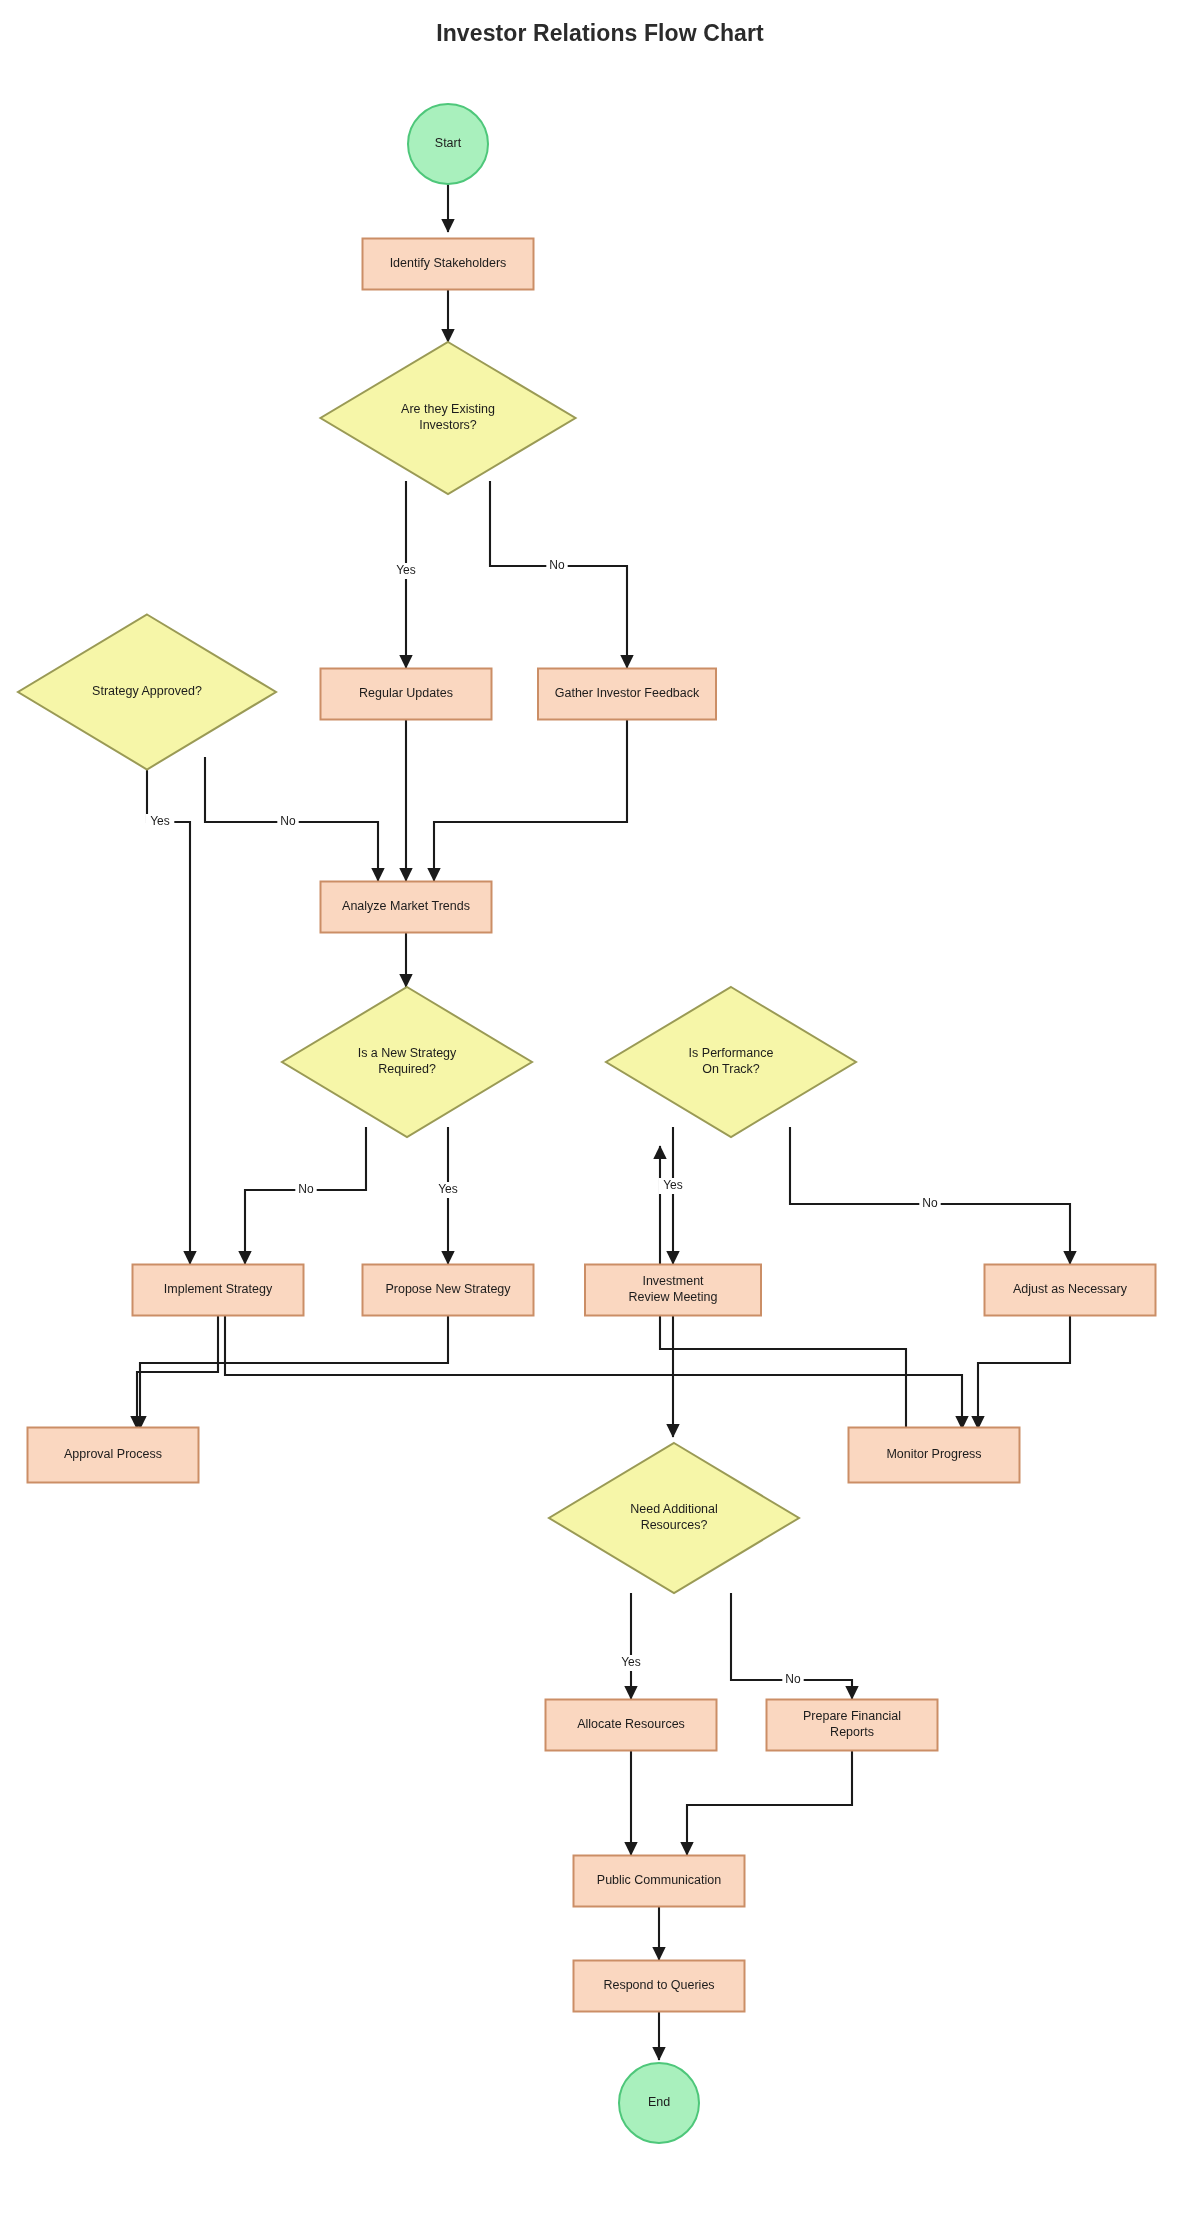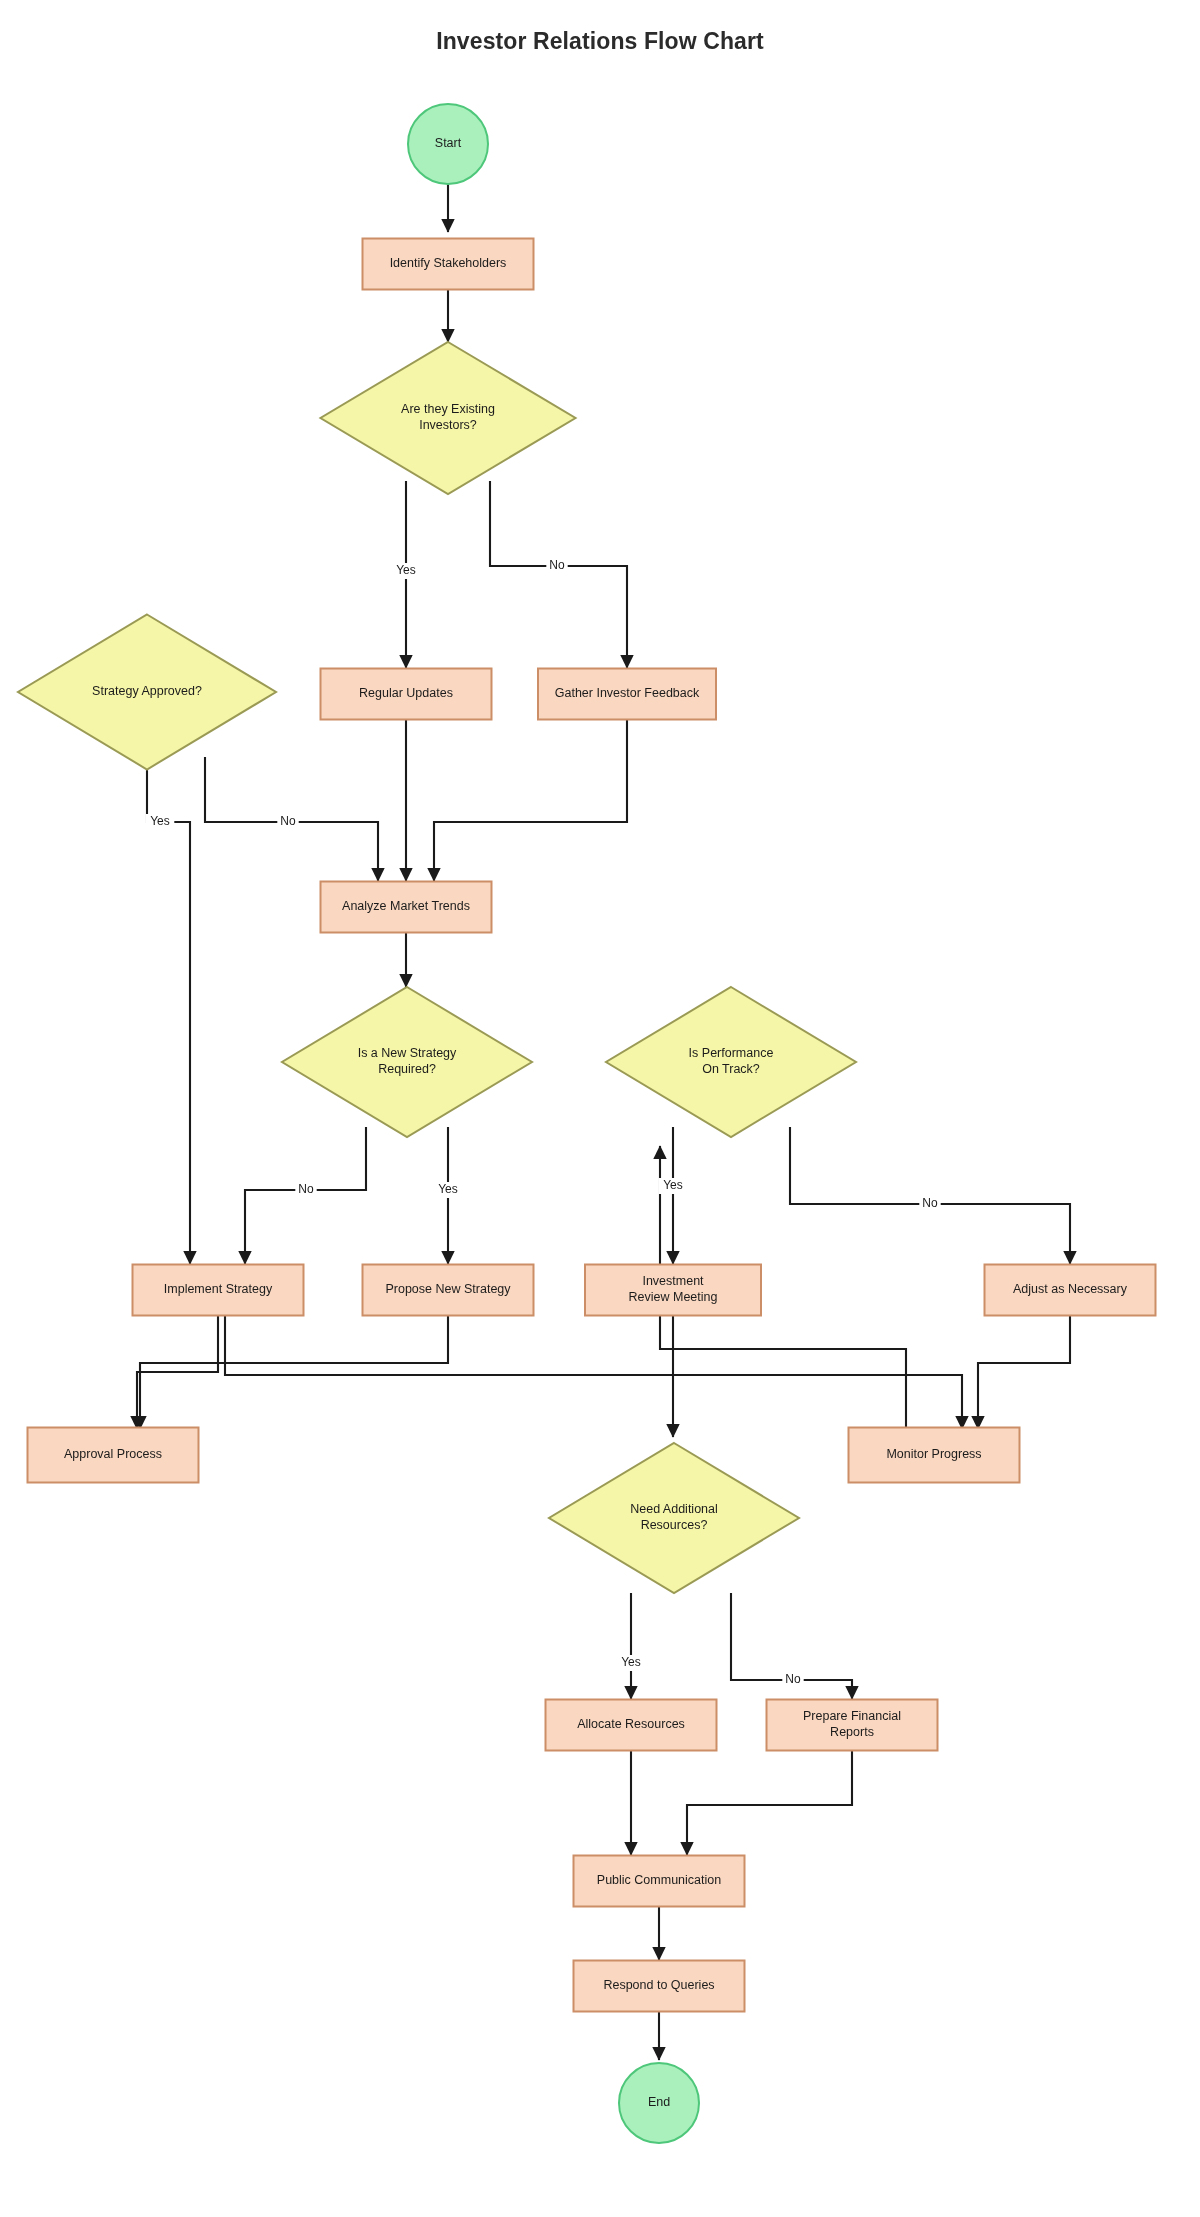--- a/index.html
+++ b/index.html
@@ -26,21 +26,20 @@
     left: 0;
     width: 1200px;
     text-align: center;
     font-size: 23px;
     font-weight: bold;
     color: #2b2b2b;
     letter-spacing: 0.1px;
     padding-top: 20px;
     box-sizing: border-box;
     font-family: "Liberation Sans", sans-serif;
-    margin-top: 8px;
   }
   svg#flow-svg {
     position: absolute;
     top: 0;
     left: 0;
     width: 1200px;
     height: 2217px;
   }
   .node-label {
     font-family: "Liberation Sans", sans-serif;

